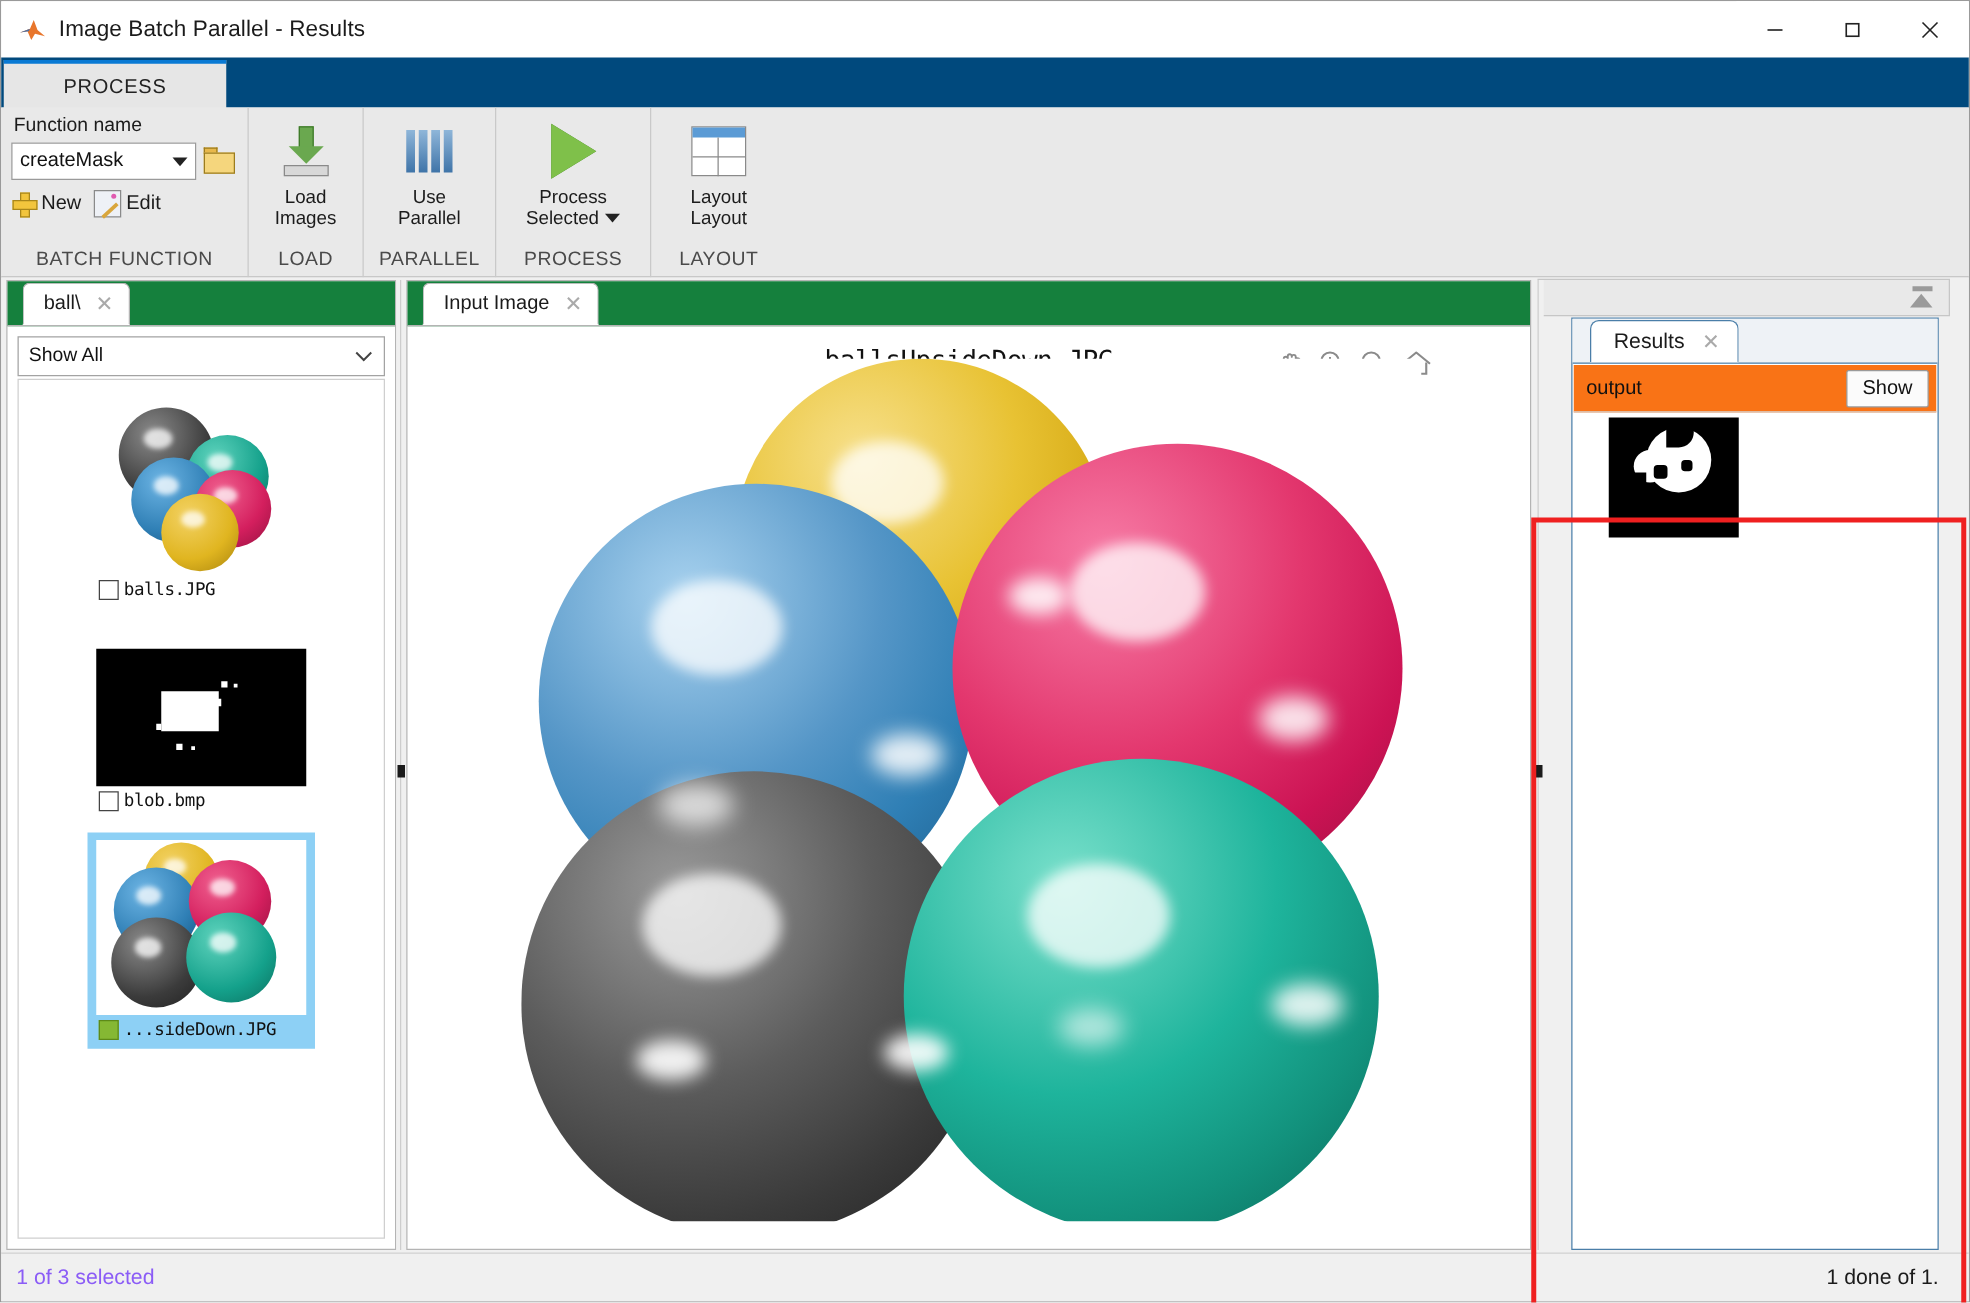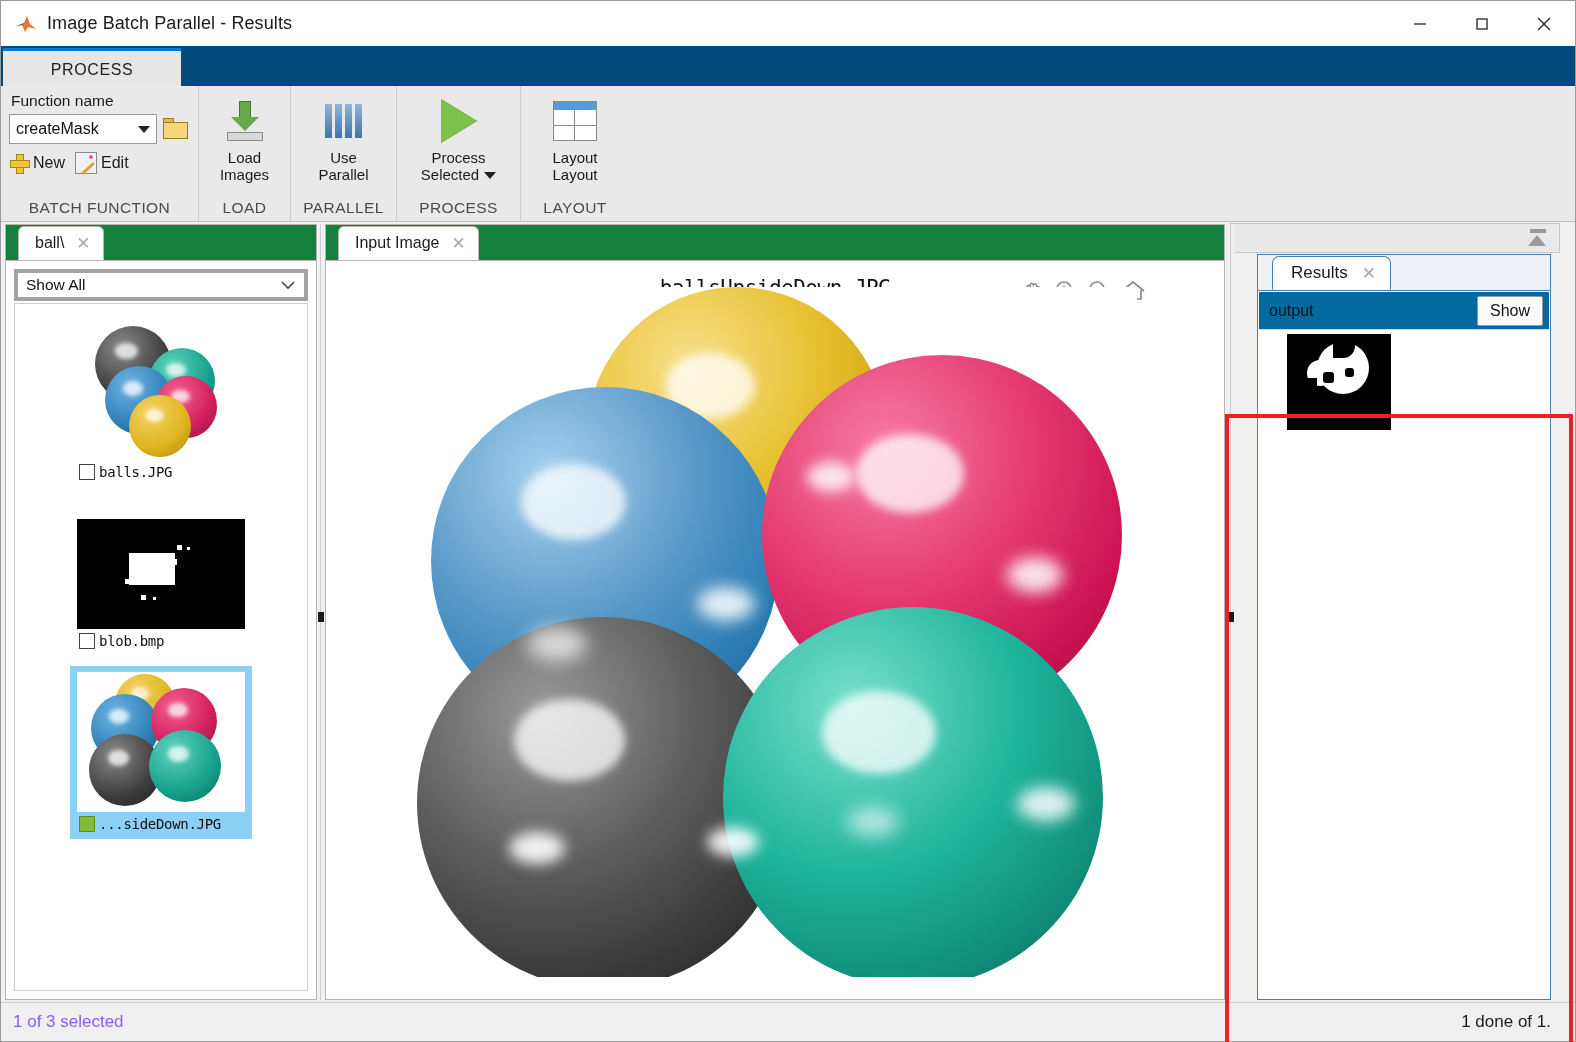--- a/index.html
+++ b/index.html
@@ -153,21 +153,21 @@
   }
   .tabstrip { height: 36px; background: #15803d; border-bottom: 1px solid #b4b4b4; display: flex; align-items: flex-end; padding-left: 12px; }
   .doctab {
     height: 34px; background: #fff; border: 1px solid #b4b4b4; border-bottom: 1px solid #fff;
     border-radius: 6px 6px 0 0;
     display: flex; align-items: center; gap: 12px; padding: 0 12px 0 16px;
     font-size: 16px; color: #1b1b1b;
   }
   .tab-x { color: #aaa; font-size: 17px; }
   .filterbox {
-    margin: 8px 8px 0 8px; height: 32px; border: 4px solid #a3a3a3; background: #fff;
+    margin: 8px 8px 0 8px; height: 32px; border: 1px solid #a3a3a3; background: #fff;
     display: flex; align-items: center; padding: 0 8px; font-size: 15.5px; color: #111; text-align: center;
   }
   .filterbox .chev { margin-left: auto; color: #444; font-size: 14px; }
   .thumb-list { position: absolute; left: 8px; top: 78px; right: 8px; bottom: 8px; border: 1px solid #cfcfcf; overflow: hidden; background: #fff; }
   .thumb-item { margin: 10px auto 0; width: 182px; padding: 3px; }
   .thumb-item.selected { background: #8dd0f5; }
   .thumb-img { width: 168px; height: 140px; margin: 3px auto 0; background: #fff; position: relative; overflow: hidden; }
   .thumb-caption { display: flex; align-items: center; gap: 4px; padding: 4px 0 4px 6px; }
   .cap-box { width: 16px; height: 16px; border: 1px solid #444; background: #fff; flex: none; }
   .cap-box.done { background: #85b833; border-color:#5d8a18; }
@@ -204,21 +204,21 @@
     background: #fff; border: 1px solid #4a7ea8;
   }
   .res-tabstrip { height: 36px; background: #eef2f6; border-bottom: 1px solid #4a7ea8; display: flex; align-items: flex-end; padding-left: 14px; }
   .res-tab {
     height: 34px; background: #fff; border: 1px solid #4a7ea8; border-bottom: 1px solid #fff;
     border-radius: 7px 7px 0 0; display:flex; align-items:center; gap: 14px; padding: 0 14px 0 18px;
     font-size: 17px; color: #1b1b1b;
   }
   .res-header {
     position: absolute; left: 1px; top: 37px; right: 1px; height: 38px;
-    background: #0369a1; border-bottom: 1px solid #d5d5d5;
+    background: #f97316; border-bottom: 1px solid #d5d5d5;
     display: flex; align-items: center; padding: 16px 6px; gap: 48px;
   }
   .res-header .name { font-size: 16px; color: #111; margin-left: 4px; }
   .show-btn {
     margin-left: auto; height: 30px; min-width: 62px; padding: 0 12px;
     background: #fbfbfb; border: 1px solid #9a9a9a; border-radius: 2px;
     display: flex; align-items: center; justify-content: center; font-size: 16px; color: #111;
   }
   .res-thumb { position: absolute; left: 29px; top: 79px; width: 104px; height: 96px; background: #000; overflow: hidden; }
 

